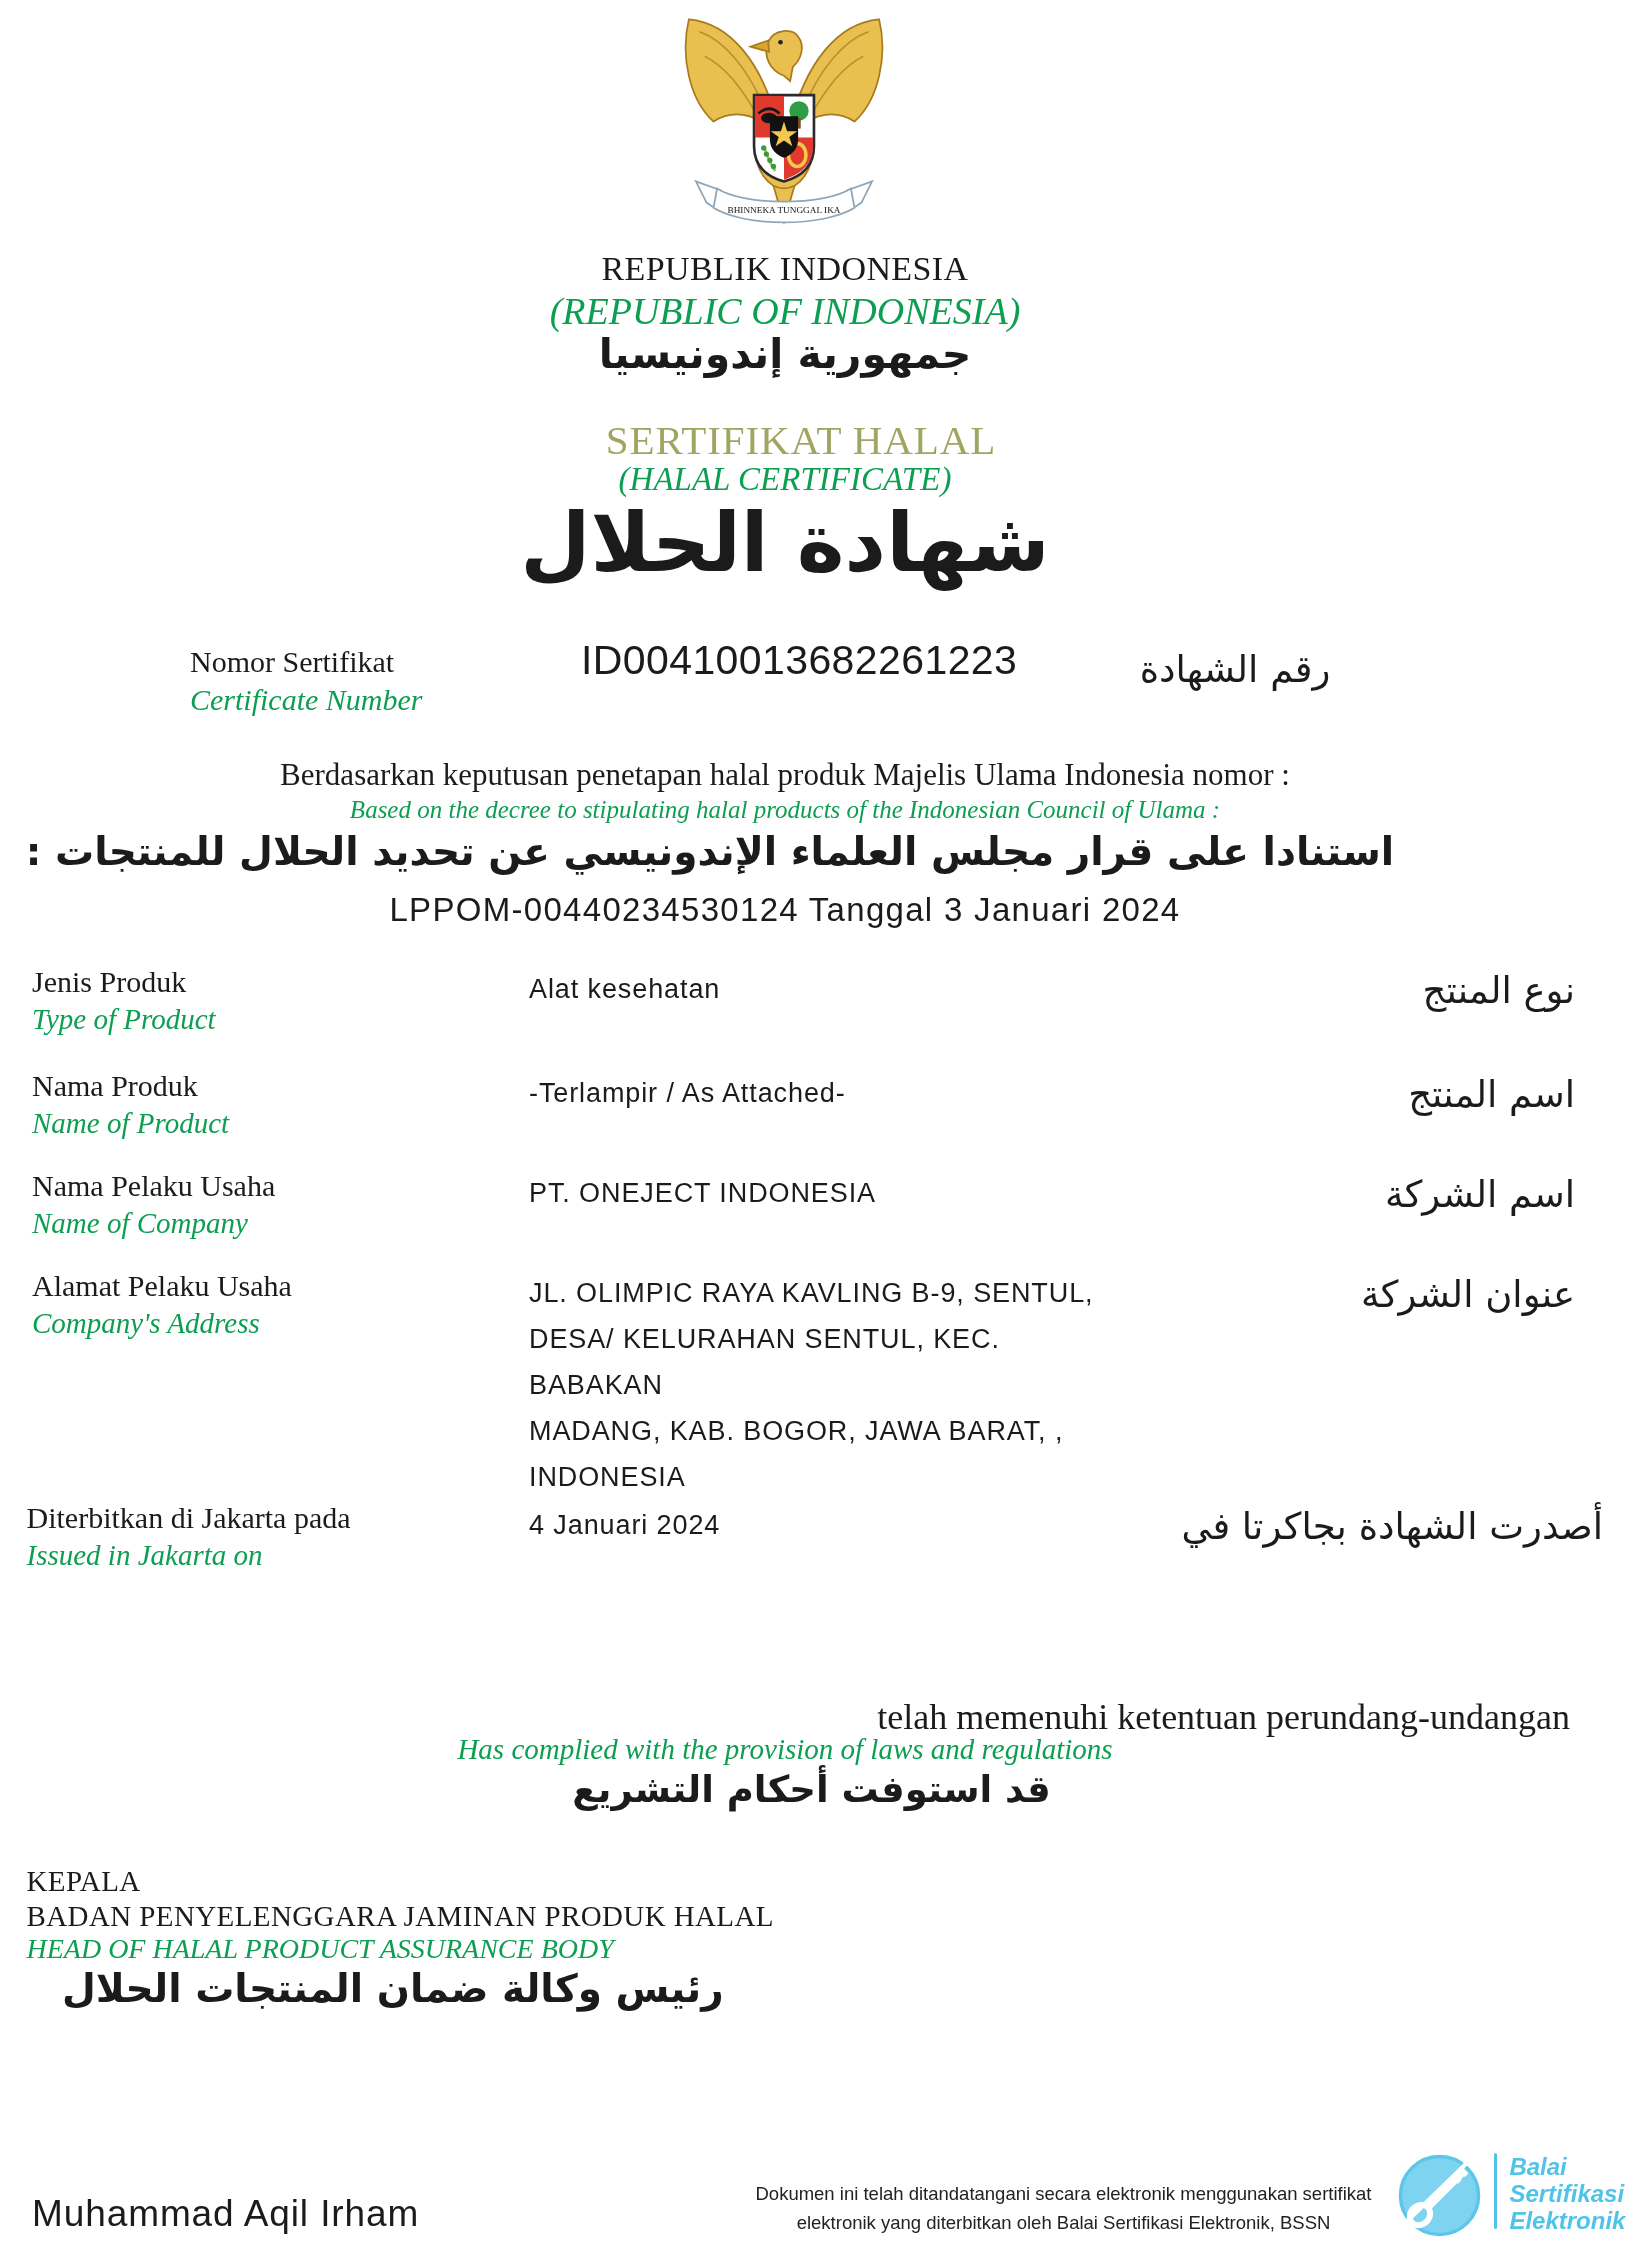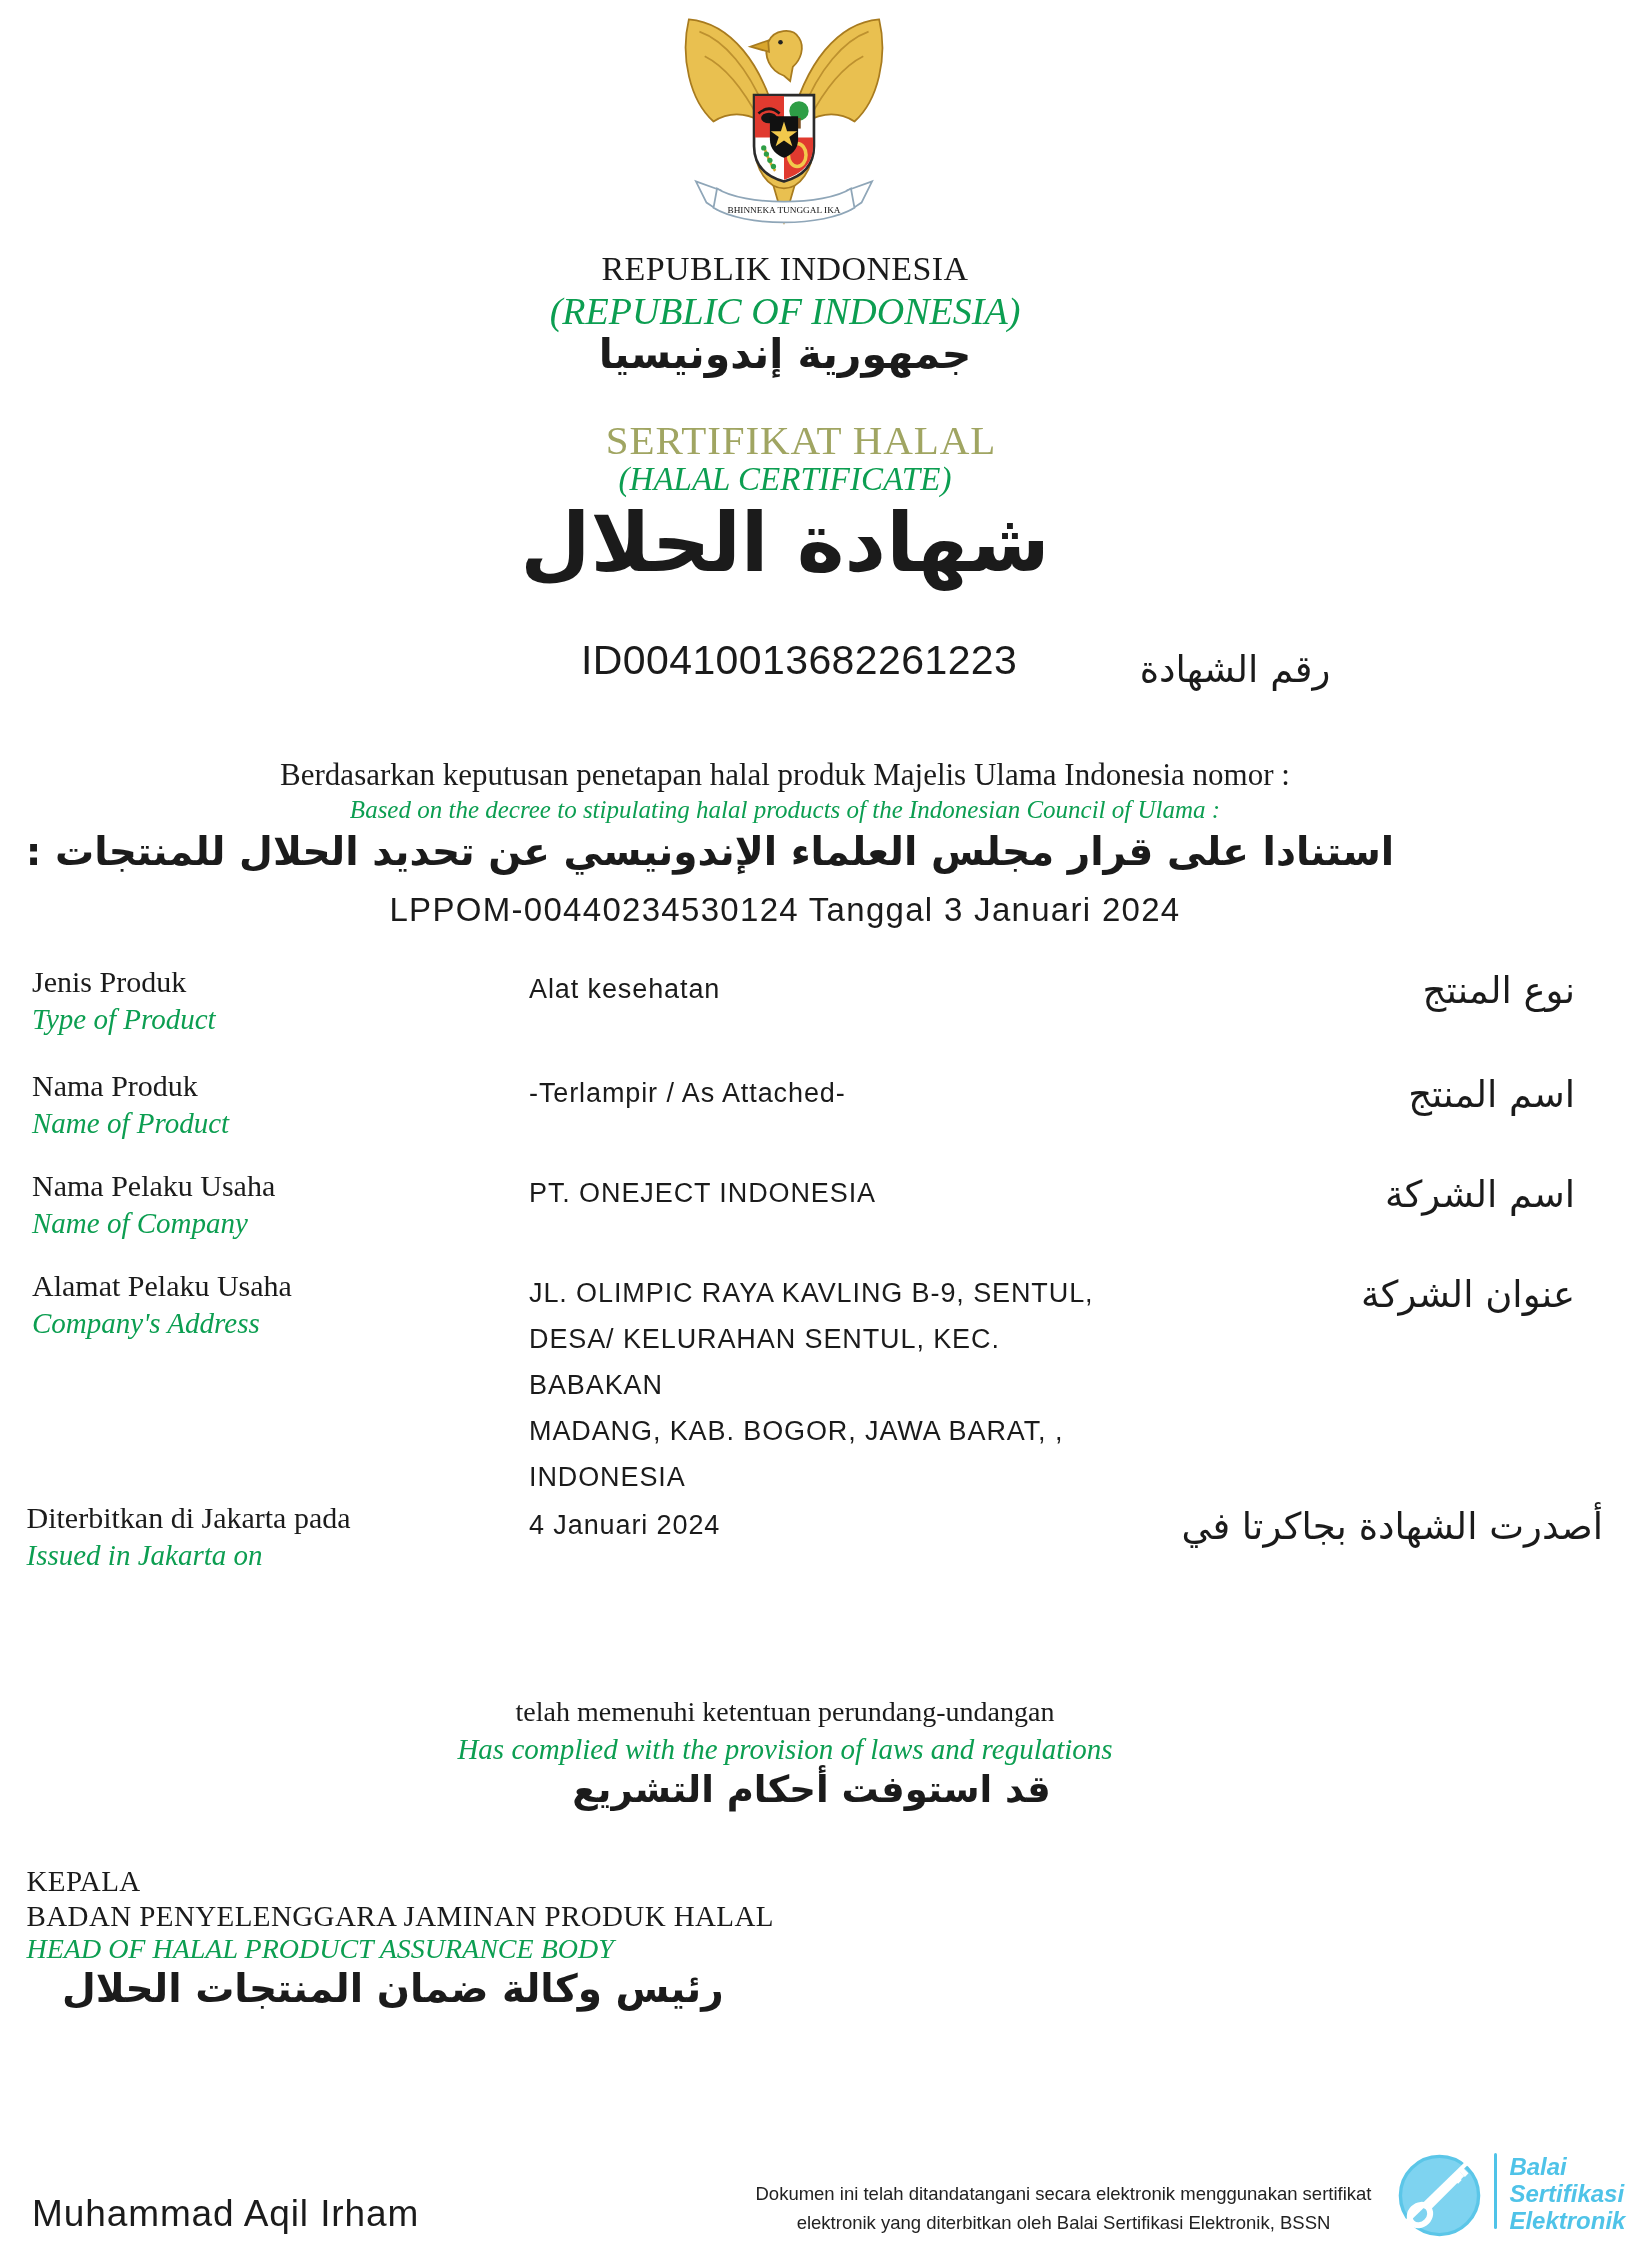--- a/index.html
+++ b/index.html
@@ -53,21 +53,21 @@
   .f-ar{position:absolute;right:77px;top:7px;font-size:37px;}
   .row1{top:962px;}
   .row2{top:1066px;}
   .row3{top:1166px;}
   .row4{top:1266px;}
   .row5{top:1498px;}
   .row5 .f-label{left:26.5px;}
   .row5 .f-ar{right:49px;}
 
   
-  .comp-id{top:1696px;font-size:28px;}
+  .comp-id{top:1696px;font-size:36px;text-align:right;}
   .comp-en{top:1733px;font-size:29px;}
   .comp-ar{top:1768px;font-size:37px;font-weight:700;transform:translateX(26.5px);}
 
   
   .kepala{left:26.5px;top:1864px;font-size:29px;line-height:35px;letter-spacing:0.4px;}
   .head-en{left:26.5px;top:1933px;font-size:28px;}
   .head-ar{left:62px;top:1966px;font-size:39px;font-weight:700;direction:rtl;}
   .sig-name{left:32px;top:2193px;font-size:37px;letter-spacing:0.9px;}
 
   
@@ -141,20 +141,24 @@
     <text x="120" y="234" text-anchor="middle" font-size="10.5" font-family="Liberation Serif, serif" fill="#111">BHINNEKA TUNGGAL IKA</text>
   </svg>
 
   <div class="abs center-band country-id serif">REPUBLIK INDONESIA</div>
   <div class="abs center-band country-en gi">(REPUBLIC OF INDONESIA)</div>
   <div class="abs center-band country-ar ar">جمهورية إندونيسيا</div>
   <div class="abs center-band cert-id serif">SERTIFIKAT HALAL</div>
   <div class="abs center-band cert-ar ar">شهادة الحلال</div>
   <div class="abs center-band cert-en gi">(HALAL CERTIFICATE)</div>
 
+  <div class="abs no-label">
+    <div class="serif">Nomor Sertifikat</div>
+    <div class="gi no-label-en">Certificate Number</div>
+  </div>
   <div class="abs no-value sans">ID00410013682261223</div>
   <div class="abs no-ar ar">رقم الشهادة</div>
 
   <div class="abs center-band decree-id serif">Berdasarkan keputusan penetapan halal produk Majelis Ulama Indonesia nomor :</div>
   <div class="abs center-band decree-en gi">Based on the decree to stipulating halal products of the Indonesian Council of Ulama :</div>
   <div class="abs center-band decree-ar ar">استنادا على قرار مجلس العلماء الإندونيسي عن تحديد الحلال للمنتجات :</div>
   <div class="abs center-band decree-no sans">LPPOM-00440234530124 Tanggal 3 Januari 2024</div>
 
   <div class="abs frow row1">
     <div class="f-label">

